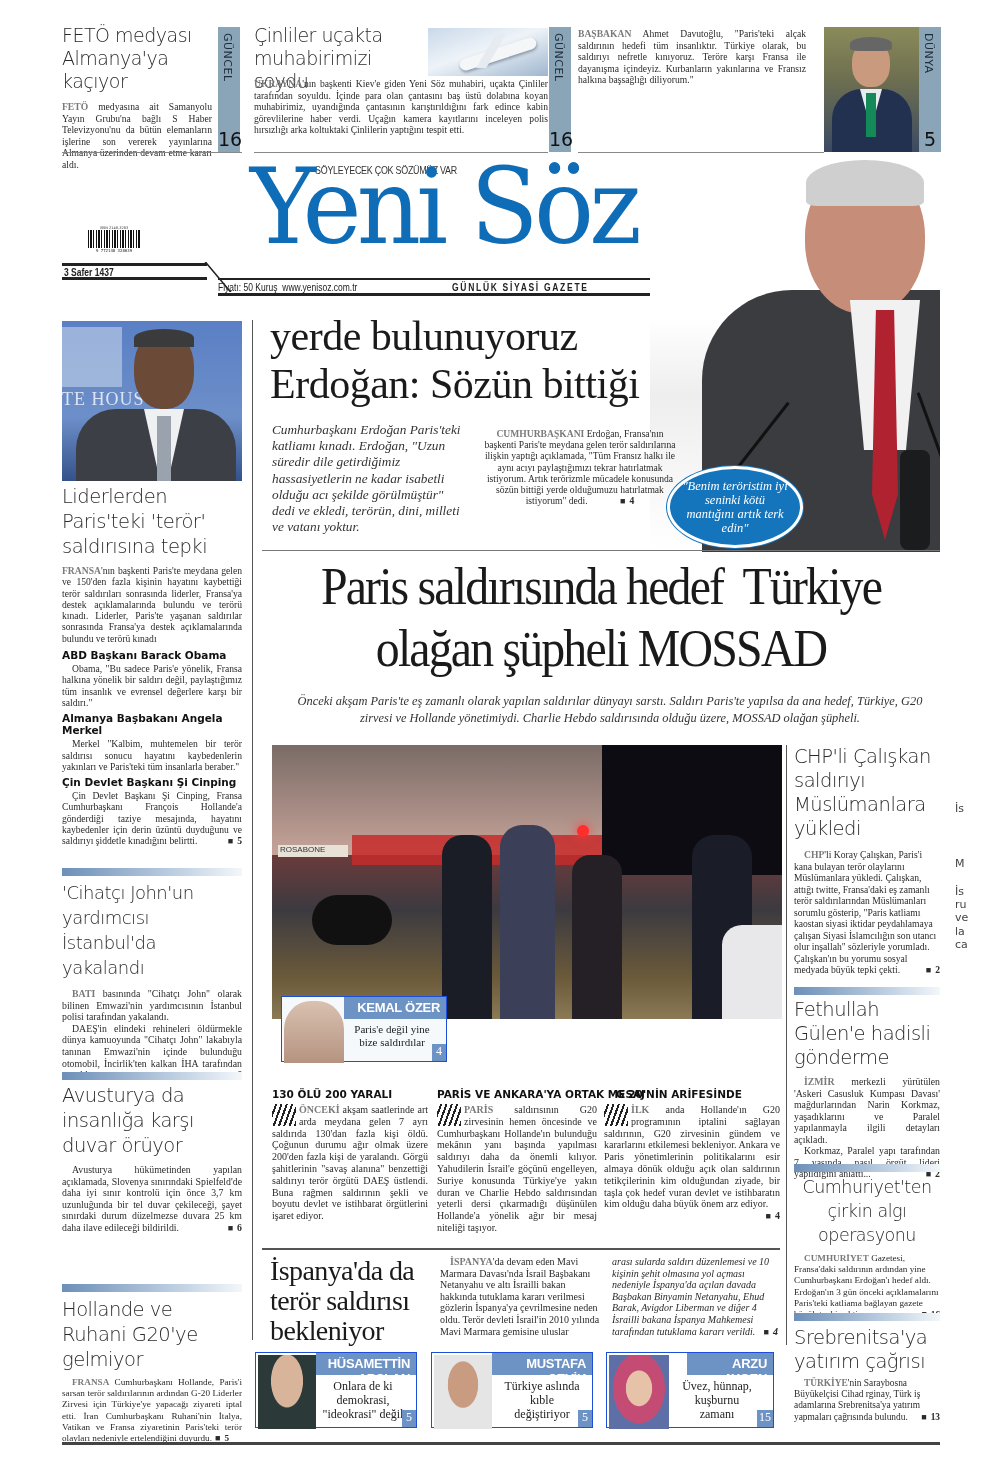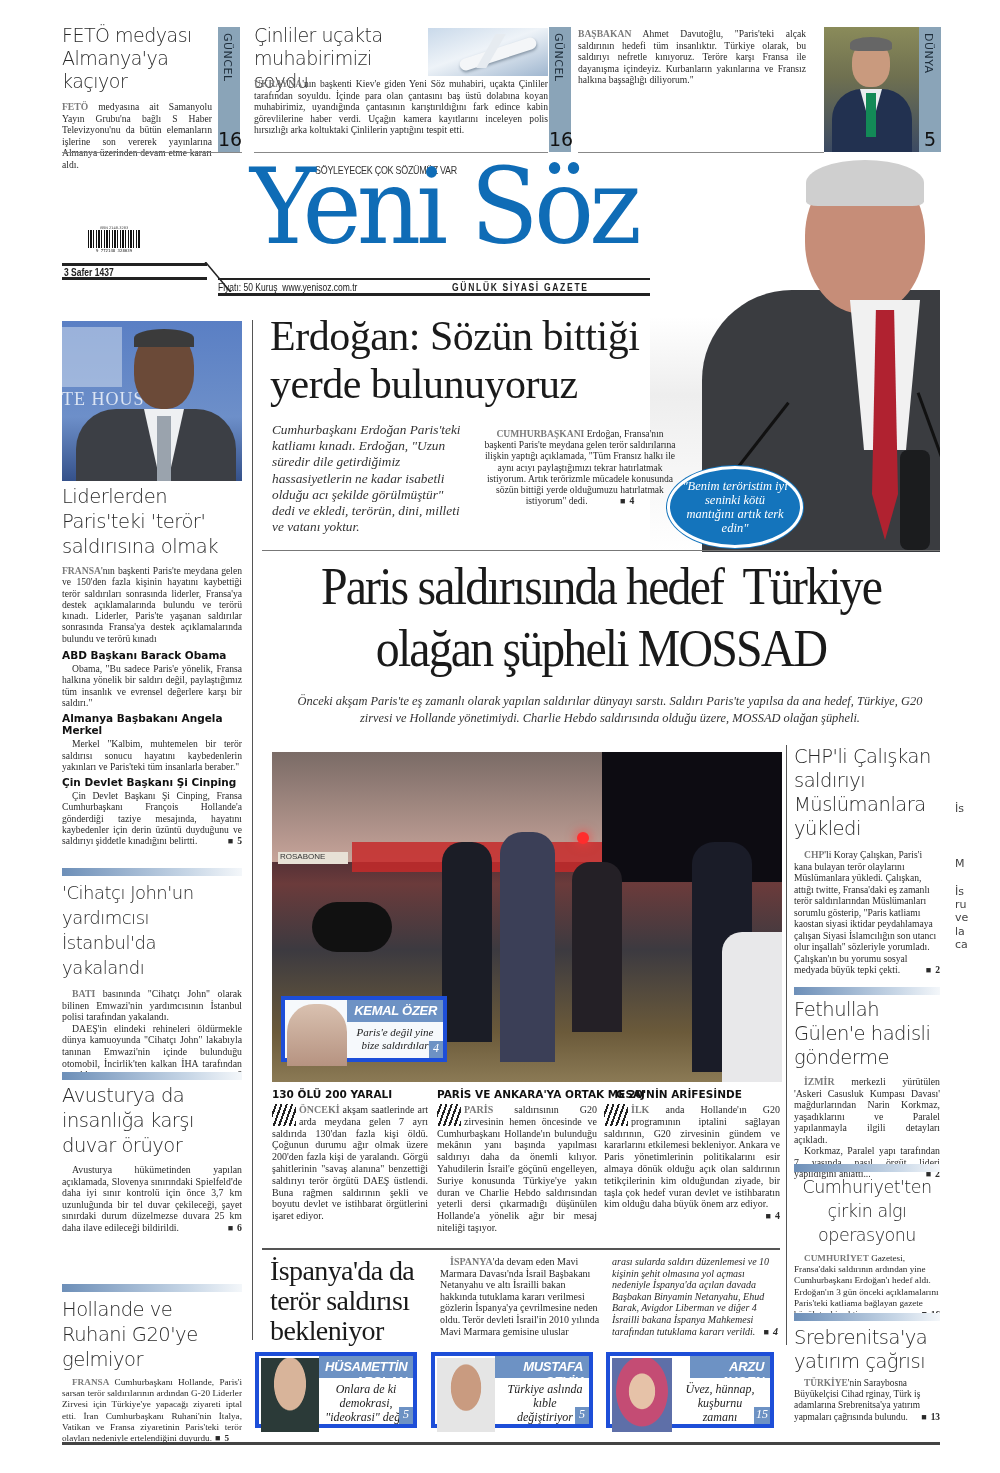--- a/index.html
+++ b/index.html
@@ -13,21 +13,21 @@
   .body-text { font-family: "Liberation Serif", serif; font-size: 10.3px; line-height: 12.2px; color: #2a2a2a; text-align: justify; }
   .lead { color: #7a7a7a; font-weight: bold; }
   .ref::before { content: "\25A0"; margin-right: 4px; font-size: 9px; }
   .ref { font-weight: bold; white-space: nowrap; float: right; }
   .tab { position: absolute; background: #8aa4b8; width: 22px; }
   .tab .tlabel { position: absolute; top: 6px; left: 3px; writing-mode: vertical-rl; font-family: "DejaVu Sans", sans-serif; font-size: 11px; color: #1e2d3a; letter-spacing: 0.5px; }
   .tab .tnum { position: absolute; bottom: 2px; left: 0; width: 22px; text-align: center; font-family: "DejaVu Sans", sans-serif; font-size: 19px; color: #111; }
   .rule-h { position: absolute; height: 1px; background: #888; }
   .grad-bar { position: absolute; height: 8px; background: linear-gradient(to right, #6d8fb8, #c7d6e6 70%, #f4f7fa); }
   .photo { position: absolute; overflow: hidden; }
-  .col-box { position: absolute; border: 4px solid #1d4ed8; background: #fff; font-style: italic; }
+  .col-box { position: absolute; border: 1px solid #1d4ed8; background: #fff; }
   .col-name { position: absolute; right: 0; top: 0; height: 22px; background: #6d92c4; color: #fff; font-family: "Liberation Sans", sans-serif; font-weight: bold; font-size: 13px; padding: 3px 6px; letter-spacing: -0.3px; }
   .col-text { position: absolute; text-align: center; font-family: "Liberation Serif", serif; font-size: 13px; line-height: 16px; color: #222; }
   .col-num { position: absolute; right: 0; bottom: 0; width: 14px; height: 17px; background: #6d92c4; color: #fff; font-size: 12px; text-align: center; font-family: "Liberation Serif", serif; }
   .sub-head { font-family: "DejaVu Sans", sans-serif; font-weight: bold; font-size: 11px; color: #111; }
   .slashes { float: left; width: 24px; height: 22px; margin-right: 3px; background: repeating-linear-gradient(110deg, transparent 0 3px, #222 3px 5px); }
 </style>
 </head>
 <body>
 
 <div class="abs" style="left:62px;top:24px;width:180px;height:128px;">
@@ -101,22 +101,22 @@
   <div style="position:absolute;left:155px;top:4px;width:120px;height:150px;border-radius:48%;background:#c68d78;"></div>
   <div style="position:absolute;left:156px;top:0px;width:118px;height:46px;border-radius:50% 50% 10% 10%;background:#cfcfcf;"></div>
   <div style="position:absolute;left:200px;top:140px;width:70px;height:150px;background:#f1f1f1;clip-path:polygon(0 0,100% 0,80% 100%,20% 100%);"></div>
   <div style="position:absolute;left:222px;top:150px;width:26px;height:230px;background:#b02230;clip-path:polygon(15% 0,85% 0,100% 80%,50% 100%,0 80%);"></div>
   <div style="position:absolute;left:100px;top:230px;width:3px;height:120px;background:#111;transform:rotate(38deg);"></div>
   <div style="position:absolute;left:282px;top:230px;width:3px;height:90px;background:#111;transform:rotate(-20deg);"></div>
   <div style="position:absolute;left:250px;top:290px;width:30px;height:100px;background:#1b1c1e;border-radius:8px;"></div>
 </div>
 
 <div class="abs serif" style="left:270px;top:312px;font-size:42px;line-height:48px;color:#1a1a1a;letter-spacing:-0.5px;">
+  <div>yerde bulunuyoruz</div>
   <div>Erdoğan: Sözün bittiği</div>
-  <div>yerde bulunuyoruz</div>
 </div>
 <div class="abs serif" style="left:272px;top:422px;width:196px;font-style:italic;font-size:13.3px;line-height:16.2px;color:#333;">Cumhurbaşkanı Erdoğan Paris'teki katliamı kınadı. Erdoğan, "Uzun süredir dile getirdiğimiz hassasiyetlerin ne kadar isabetli olduğu acı şekilde görülmüştür" dedi ve ekledi, terörün, dini, milleti ve vatanı yoktur.</div>
 <div class="abs body-text" style="left:480px;top:428px;width:200px;font-size:9.6px;line-height:11.2px;text-align:center;">
   <span class="lead">CUMHURBAŞKANI</span><span> Erdoğan, Fransa'nın başkenti Paris'te meydana gelen terör saldırılarına ilişkin yaptığı açıklamada, "Tüm Fransız halkı ile aynı acıyı paylaştığımızı tekrar hatırlatmak istiyorum. Artık terörizmle mücadele konusunda sözün bittiği yerde olduğumuzu hatırlatmak istiyorum" dedi.</span>
   <span class="ref" style="float:none;margin-left:30px;">4</span>
 </div>
 <div class="abs" style="left:667px;top:466px;width:136px;height:82px;border-radius:50%;background:#1474bc;border:3px solid #fff;box-shadow:0 0 0 1px #1474bc;display:flex;align-items:center;justify-content:center;">
   <div style="width:110px;text-align:center;font-family:'Liberation Serif',serif;font-style:italic;font-size:12.5px;line-height:14px;color:#fff;">"Benim teröristim iyi seninki kötü mantığını artık terk edin"</div>
 </div>
 <div class="abs" style="left:262px;top:550px;width:678px;border-top:1px solid #777;"></div>
@@ -125,21 +125,21 @@
   <div style="position:absolute;left:0;top:6px;width:60px;height:60px;background:#c5d3ea;opacity:0.6;"></div>
   <div style="position:absolute;left:0;top:68px;color:#dbe4f3;font-family:'Liberation Serif',serif;font-size:18px;letter-spacing:1px;">TE HOUS</div>
   <div style="position:absolute;left:72px;top:10px;width:60px;height:78px;border-radius:45%;background:#6b4a38;"></div>
   <div style="position:absolute;left:72px;top:8px;width:60px;height:18px;border-radius:50% 50% 0 0;background:#3b3b3b;"></div>
   <div style="position:absolute;left:14px;top:88px;width:160px;height:72px;background:#3c3f45;border-radius:40px 40px 0 0;"></div>
   <div style="position:absolute;left:82px;top:88px;width:40px;height:72px;background:#eef0f2;clip-path:polygon(0 0,100% 0,60% 100%,40% 100%);"></div>
   <div style="position:absolute;left:95px;top:95px;width:14px;height:65px;background:#9aa3ad;"></div>
 </div>
 
 <div class="abs" style="left:62px;top:484px;width:180px;">
-  <div class="hl-light" style="font-size:19.5px;line-height:25px;width:170px;">Liderlerden Paris'teki 'terör' saldırısına olmak</div>
+  <div class="hl-light" style="font-size:19.5px;line-height:25px;width:170px;">Liderlerden Paris'teki 'terör' saldırısına tepki</div>
   <div class="body-text" style="margin-top:6px;font-size:9.6px;line-height:11.3px;">
     <span class="lead">FRANSA</span><span>'nın başkenti Paris'te meydana gelen ve 150'den fazla kişinin hayatını kaybettiği terör saldırıları sonrasında liderler, Fransa'ya destek açıklamalarında bulundu ve terörü kınadı. Liderler, Paris'te yaşanan saldırılar sonrasında Fransa'ya destek açıklamalarında bulundu ve terörü kınadı</span>
   </div>
   <div class="sub-head" style="margin-top:5px;font-size:10.5px;">ABD Başkanı Barack Obama</div>
   <div class="body-text" style="margin-top:2px;font-size:9.6px;line-height:11.3px;text-indent:10px;">Obama, "Bu sadece Paris'e yönelik, Fransa halkına yönelik bir saldırı değil, paylaştığımız tüm insanlık ve evrensel değerlere karşı bir saldırı."</div>
   <div class="sub-head" style="margin-top:4px;font-size:10.5px;">Almanya Başbakanı Angela Merkel</div>
   <div class="body-text" style="margin-top:2px;font-size:9.6px;line-height:11.3px;text-indent:10px;">Merkel "Kalbim, muhtemelen bir terör saldırısı sonucu hayatını kaybedenlerin yakınları ve Paris'teki tüm insanlarla beraber."</div>
   <div class="sub-head" style="margin-top:4px;font-size:10.5px;">Çin Devlet Başkanı Şi Cinping</div>
   <div class="body-text" style="margin-top:2px;font-size:9.6px;line-height:11.3px;text-indent:10px;">
     <span>Çin Devlet Başkanı Şi Cinping, Fransa Cumhurbaşkanı François Hollande'a gönderdiği taziye mesajında, hayatını kaybedenler için derin üzüntü duyduğunu ve saldırıyı şiddetle kınadığını belirtti.</span>
@@ -171,21 +171,21 @@
     <span class="lead">FRANSA</span><span> Cumhurbaşkanı Hollande, Paris'i sarsan terör saldırılarının ardından G-20 Liderler Zirvesi için Türkiye'ye yapacağı ziyareti iptal etti. İran Cumhurbaşkanı Ruhani'nin İtalya, Vatikan ve Fransa ziyaretinin Paris'teki terör olayları nedeniyle ertelendiğini duyurdu.</span><span class="ref" style="float:none;margin-left:3px;">5</span>
   </div>
 </div>
 
 <div class="abs serif" style="left:262px;top:556px;width:678px;text-align:center;font-size:52px;line-height:62px;color:#1a1a1a;letter-spacing:-2px;transform:scaleX(0.92);transform-origin:center;">
   <div style="white-space:pre;">Paris saldırısında hedef  Türkiye</div>
   <div>olağan şüpheli MOSSAD</div>
 </div>
 <div class="abs serif" style="left:282px;top:693px;width:656px;text-align:center;font-style:italic;font-size:12.4px;line-height:16.5px;color:#333;">Önceki akşam Paris'te eş zamanlı olarak yapılan saldırılar dünyayı sarstı. Saldırı Paris'te yapılsa da ana hedef, Türkiye, G20 zirvesi ve Hollande yönetimiydi. Charlie Hebdo saldırısında olduğu üzere, MOSSAD olağan şüpheli.</div>
 
-<div class="photo" style="left:272px;top:745px;width:510px;height:330px;background:linear-gradient(180deg,#1d1a22 0%,#3a2530 25%,#6b3b3b 40%,#3c3a40 60%,#6b5a3a 85%,#8b7a55 100%);margin-top:7px;">
+<div class="photo" style="left:272px;top:745px;width:510px;height:274px;background:linear-gradient(180deg,#1d1a22 0%,#3a2530 25%,#6b3b3b 40%,#3c3a40 60%,#6b5a3a 85%,#8b7a55 100%);">
   <div style="position:absolute;left:0;top:0;width:330px;height:110px;background:linear-gradient(180deg,#7a6b66,#c7a49a);"></div>
   <div style="position:absolute;left:80px;top:90px;width:250px;height:30px;background:#c62a2a;opacity:0.85;"></div>
   <div style="position:absolute;left:6px;top:100px;width:70px;height:12px;background:#e7e1d6;"></div>
   <div style="position:absolute;left:8px;top:100px;font-size:8px;color:#333;font-family:'Liberation Sans',sans-serif;">ROSABONE</div>
   <div style="position:absolute;left:330px;top:0;width:180px;height:130px;background:#0d0c12;"></div>
   <div style="position:absolute;left:305px;top:80px;width:12px;height:12px;border-radius:50%;background:#ff2d2d;box-shadow:0 0 12px #ff3a3a;"></div>
   <div style="position:absolute;left:40px;top:150px;width:80px;height:50px;border-radius:30px;background:#111;"></div>
   <div style="position:absolute;left:170px;top:90px;width:50px;height:200px;background:#1b1d26;border-radius:20px 20px 0 0;"></div>
   <div style="position:absolute;left:228px;top:80px;width:55px;height:230px;background:#3b3f57;border-radius:22px 22px 0 0;"></div>
   <div style="position:absolute;left:300px;top:110px;width:50px;height:170px;background:#242026;border-radius:18px 18px 0 0;"></div>

